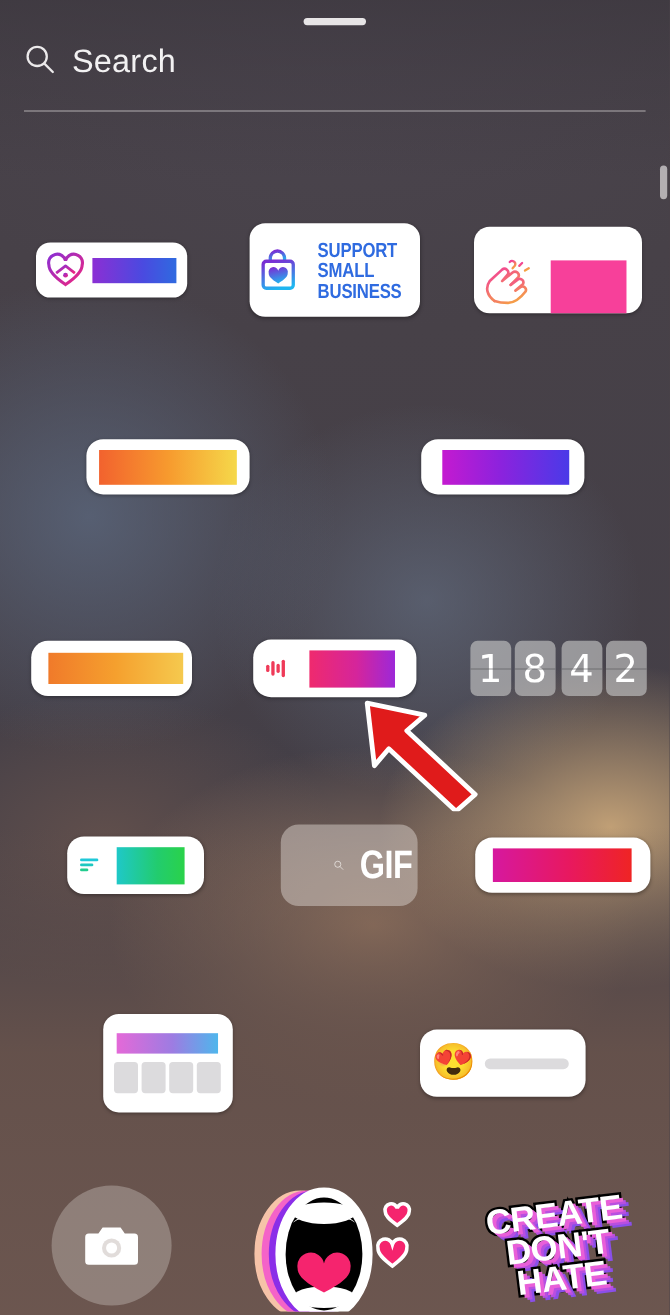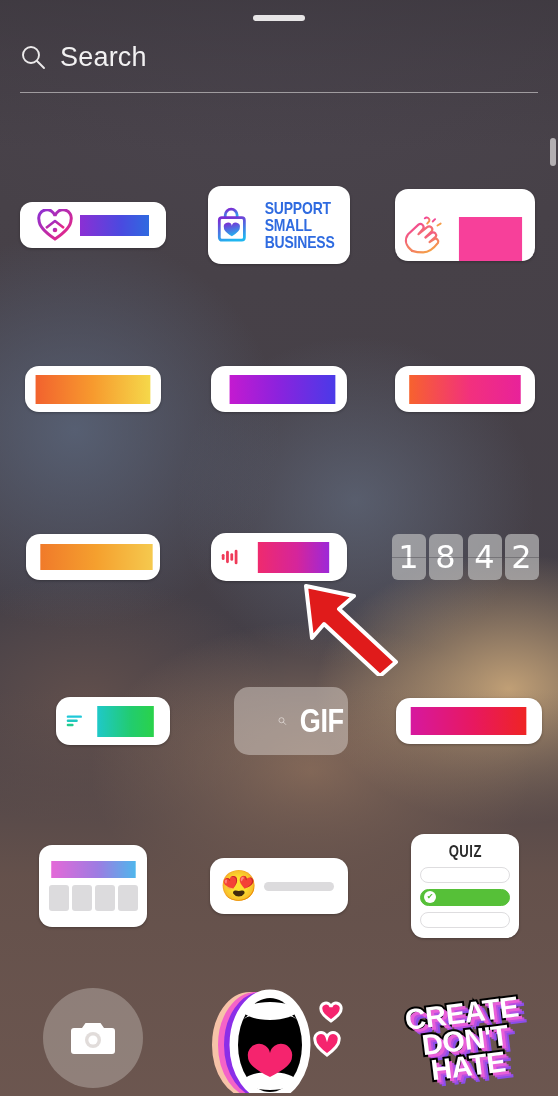--- a/index.html
+++ b/index.html
@@ -37,21 +37,21 @@
   }
 
   
   #header { position:absolute; top:0; left:0; right:0; height:100px; z-index:20; }
   #drag-handle {
     position:absolute; top:15px; left:50%; transform:translateX(-50%);
     width:52px; height:6px; border-radius:3px; background:#e7e5e6;
   }
   #search-row {
     position:absolute; top:36px; left:20px; right:20px; height:42px;
-    display:flex; align-items:center; gap:14px;
+    display:flex; gap:14px;
   }
   #search-icon { width:26px; height:26px; flex:0 0 26px; }
   #search-text {
     font-size:27px; color:#f2f1f2; letter-spacing:0.2px; font-weight:400;
   }
   #search-underline {
     position:absolute; left:20px; right:20px; top:92px;
     height:1px; background:rgba(233,231,232,0.55);
   }
 
@@ -78,21 +78,21 @@
     font-weight:700; white-space:nowrap;
   }
   .cond {
     font-family:"Liberation Sans Narrow","Liberation Sans",sans-serif;
     transform:scaleX(0.82); transform-origin:center;
     font-weight:700;
   }
 
   
   .r1 { height:86px; }
-  .sticker-ghar { width:146px; height:46px; padding:0 9px; gap:7px; border-radius:12px; }
+  .sticker-ghar { width:126px; height:46px; padding:0 9px; gap:7px; border-radius:12px; }
   .ghar-text { font-size:21px; line-height:1;
     background:linear-gradient(90deg,#8b2fd4 0%,#4a4ae0 60%,#2f6ae0 100%); }
   .sticker-ssb { width:142px; height:78px; gap:9px; border-radius:13px; padding:0 8px; }
   .ssb-text { font-size:17px; line-height:1.0; text-align:left; color:#2f6be0;
     letter-spacing:-0.2px; }
   .sticker-ty { width:140px; height:72px; gap:5px; border-radius:13px; padding:0 6px;align-items:flex-end; }
   .ty-text { font-size:22px; line-height:1.0; text-align:left;
     background:linear-gradient(180deg,#f7409a 0%,#f7409a 100%); }
 
   
@@ -300,25 +300,20 @@
     <div class="cell">
       <div class="pill sticker-loc">
         <svg width="18" height="24" viewBox="0 0 18 24">
           <path d="M9 1 C4.6 1 1 4.6 1 9 C1 15 9 23 9 23 C9 23 17 15 17 9 C17 4.6 13.4 1 9 1 Z" fill="#c41ad0"></path>
           <circle cx="9" cy="9" r="3" fill="#fff"></circle>
         </svg>
         <span class="grad-text loc-text cond">LOCATION</span>
       </div>
     </div>
 
-    <div class="cell">
-      <div class="pill sticker-hash">
-        <span class="grad-text hash-text cond">#HASHTAG</span>
-      </div>
-    </div>
   </div>
 
   <div class="row r3" style="top:430px;">
 
     <div class="cell">
       <div class="pill sticker-chal">
         <svg width="20" height="22" viewBox="0 0 20 22">
           <path d="M5 2 h10 v5 a5 5 0 0 1 -10 0 Z" fill="#f29233"></path>
           <path d="M5 3 H2 v2 a3.5 3.5 0 0 0 3.5 3.5 M15 3 h3 v2 a3.5 3.5 0 0 1 -3.5 3.5" fill="none" stroke="#f29233" stroke-width="1.6"></path>
           <rect x="8.6" y="11" width="2.8" height="5" fill="#f29233"></rect>
@@ -398,30 +393,20 @@
       </div>
     </div>
 
     <div class="cell">
       <div class="pill sticker-slider">
         <span class="slider-emoji">😍</span>
         <div class="slider-track"></div>
       </div>
     </div>
 
-    <div class="cell">
-      <div class="pill sticker-quiz">
-        <span class="quiz-title cond">QUIZ</span>
-        <div class="quiz-opt"></div>
-        <div class="quiz-opt correct">
-          <span class="quiz-check">✔</span>
-        </div>
-        <div class="quiz-opt"></div>
-      </div>
-    </div>
   </div>
 
   <div class="row r6" style="top:880px;">
 
     <div class="cell">
       <div class="camera-circle">
         <svg width="46" height="40" viewBox="0 0 46 40">
           <path d="M4 10 h8 l3.5 -5 h15 L34 10 h8 a3 3 0 0 1 3 3 v20 a3 3 0 0 1 -3 3 H4 a3 3 0 0 1 -3 -3 V13 a3 3 0 0 1 3 -3 Z" fill="#fff"></path>
           <circle cx="23" cy="22" r="8" fill="rgba(200,192,188,0.55)"></circle>
           <circle cx="23" cy="22" r="4.6" fill="#fff"></circle>

